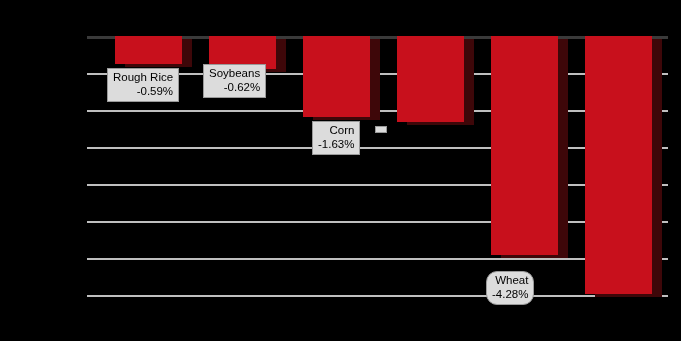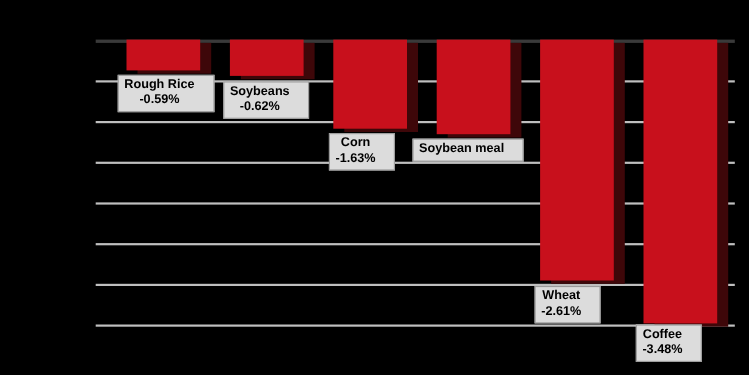--- a/index.html
+++ b/index.html
@@ -46,25 +46,25 @@
   .bar-body {
     position: absolute;
     top: 0;
     background: #C8101C;
   }
   .bar-label {
     position: absolute;
     background: #DCDCDC;
     border: 1px solid #9a9a9a;
     color: #000000;
-    font-weight: bold;
+    font-weight: normal;
     font-size: 11.5px;
     line-height: 13.5px;
-    text-align: center;
-    padding: 2px 17px 3px 5px;
+    text-align: right;
+    padding: 2px 5px 3px 5px;
     white-space: nowrap;
     box-sizing: border-box;
   }
   .bar-label .lbl-name { display: block; }
   .bar-label .lbl-val { display: block; }
 </style>
 </head>
 <body>
 
 <div id="root">
@@ -110,37 +110,32 @@
       <div class="bar-body" style="left:0px;width:67px;height:258px;"></div>
     </div>
 
   </div>
 
   <div class="bar-label" style="left:107px;top:68px;">
     <span class="lbl-name">Rough Rice</span>
     <span class="lbl-val">-0.59%</span>
   </div>
 
-  <div class="bar-label" style="left:203px;top:74px;">
+  <div class="bar-label" style="left:203px;top:64px;">
     <span class="lbl-name">Soybeans</span>
     <span class="lbl-val">-0.62%</span>
   </div>
 
-  <div class="bar-label" style="left:299px;top:121px;">
+  <div class="bar-label" style="left:312px;top:121px;">
     <span class="lbl-name">Corn</span>
     <span class="lbl-val">-1.63%</span>
   </div>
 
   <div class="bar-label" style="left:375px;top:126px;">
-    <span class="lbl-name">Soybean meal</span>
   </div>
 
-  <div class="bar-label" style="left:486px;top:260px;">
+  <div class="bar-label" style="left:486px;top:271px;border-radius:11px;">
     <span class="lbl-name">Wheat</span>
-    <span class="lbl-val">-2.61%</span>
+    <span class="lbl-val">-4.28%</span>
   </div>
 
-  <div class="bar-label" style="left:578px;top:295px;">
-    <span class="lbl-name">Coffee</span>
-    <span class="lbl-val">-3.48%</span>
-  </div>
 
 </div>
 
 </body></html>

